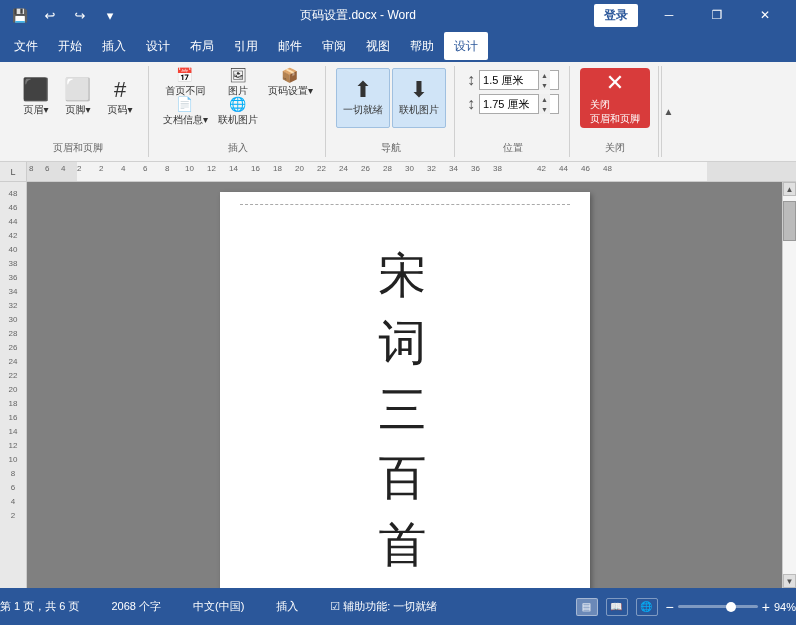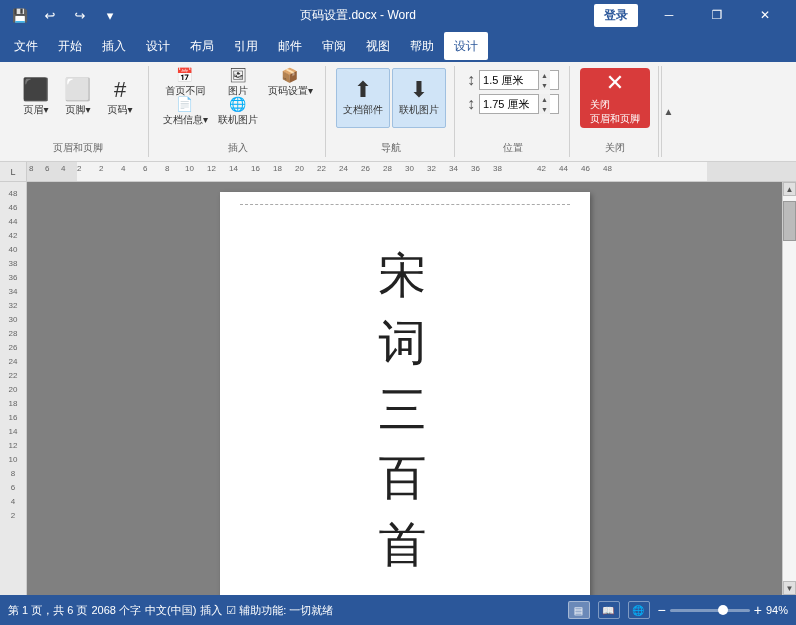--- a/index.html
+++ b/index.html
@@ -62,21 +62,21 @@
     .page-content { flex: 1; display: flex; flex-direction: column; padding: 30px 30px 40px; position: relative; }
     .main-title { font-size: 48px; font-weight: normal; color: #222; line-height: 1.4; text-align: center; padding: 20px 0; font-family: SimSun, serif; letter-spacing: 4px; }
 
     
     #right-scrollbar { width: 14px; background: #f0f0f0; border-left: 1px solid #ccc; display: flex; flex-direction: column; }
     .scroll-btn { height: 14px; display: flex; align-items: center; justify-content: center; cursor: pointer; font-size: 8px; color: #555; background: #e0e0e0; border: 1px solid #bbb; }
     .scroll-track { flex: 1; background: #f5f5f5; position: relative; }
     .scroll-thumb { width: 100%; height: 40px; background: #bbb; border: 1px solid #999; position: absolute; top: 5px; cursor: pointer; }
 
     
-    #status-bar { height: 30px; background: #2b579a; display: flex; align-items: center; padding: 0 8px; gap: 4px; color: white; font-size: 11px; }
+    #status-bar { height: 37px; background: #2b579a; display: flex; align-items: center; padding: 0 0; gap: 32px; color: white; font-size: 11px; }
     #status-bar .status-item { color: white; white-space: nowrap; }
     #status-bar .status-right { margin-left: auto; display: flex; align-items: center; gap: 8px; }
     #status-bar .view-btn { width: 22px; height: 18px; display: flex; align-items: center; justify-content: center; cursor: pointer; border: 1px solid rgba(255,255,255,0.4); border-radius: 2px; font-size: 10px; }
     #status-bar .view-btn.active { background: rgba(255,255,255,0.3); }
     .zoom-area { display: flex; align-items: center; gap: 4px; }
     .zoom-slider { width: 80px; height: 3px; background: rgba(255,255,255,0.4); border-radius: 2px; position: relative; cursor: pointer; }
     .zoom-thumb { width: 10px; height: 10px; background: white; border-radius: 50%; position: absolute; top: -3.5px; left: 60%; cursor: pointer; }
     .zoom-btn { color: white; cursor: pointer; font-size: 14px; line-height: 1; }
 
     
@@ -178,21 +178,21 @@
             </div>
           </div>
         </div>
         <div class="ribbon-group-label">插入</div>
       </div>
 
       <div class="ribbon-group">
         <div class="ribbon-group-items">
           <div class="ribbon-btn" style="background:#d0e4f7;border:1px solid #a0c0e0;">
             <div class="icon">⬆</div>
-            <span>文档部件</span>
+            <span>一切就绪</span>
           </div>
           <div class="ribbon-btn" style="background:#d0e4f7;border:1px solid #a0c0e0;">
             <div class="icon">⬇</div>
             <span>联机图片</span>
           </div>
         </div>
         <div class="ribbon-group-label">导航</div>
       </div>
 
 

